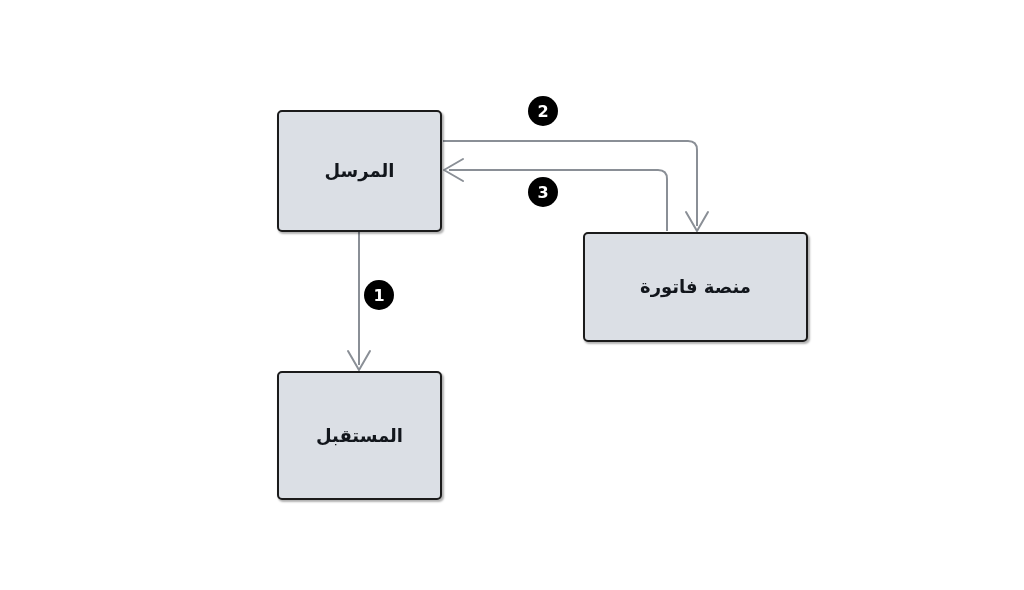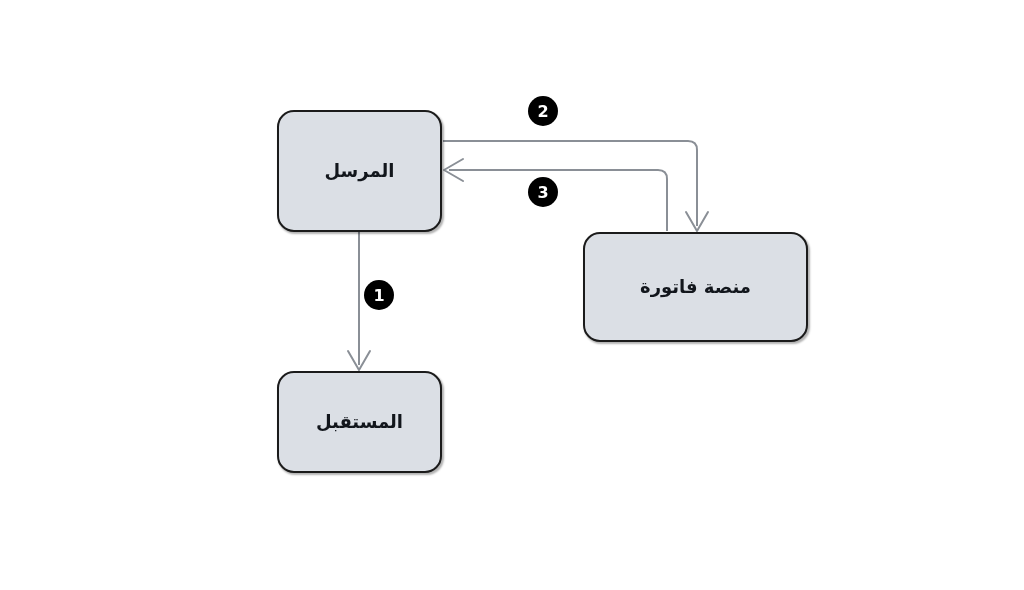--- a/index.html
+++ b/index.html
@@ -21,39 +21,39 @@
     inset: 0;
     width: 1024px;
     height: 590px;
     pointer-events: none;
   }
   .node {
     position: absolute;
     box-sizing: border-box;
     background: #dbdfe5;
     border: 2.5px solid #1b1b1b;
-    border-radius: 17px;
+    border-radius: 5px;
     display: flex;
     align-items: center;
     justify-content: center;
     box-shadow: 1.5px 2px 2px rgba(0,0,0,0.30);
   }
   .node-label {
     font-size: 18px;
     font-weight: 700;
     color: #12161c;
     letter-spacing: 0.2px;
     line-height: 1.3;
     text-align: center;
     direction: rtl;
     unicode-bidi: isolate;
   }
   #node-sender   { left: 277px; top: 110px; width: 165px; height: 122px; }
   #node-platform { left: 583px; top: 232px; width: 225px; height: 110px; }
-  #node-receiver { left: 277px; top: 371px; width: 165px; height: 102px; }
+  #node-receiver { left: 277px; top: 371px; width: 165px; height: 129px; }
 
   .step-badge {
     position: absolute;
     width: 30px;
     height: 30px;
     margin-left: -15px;
     margin-top: -15px;
     border-radius: 50%;
     background: #000000;
     color: #ffffff;

